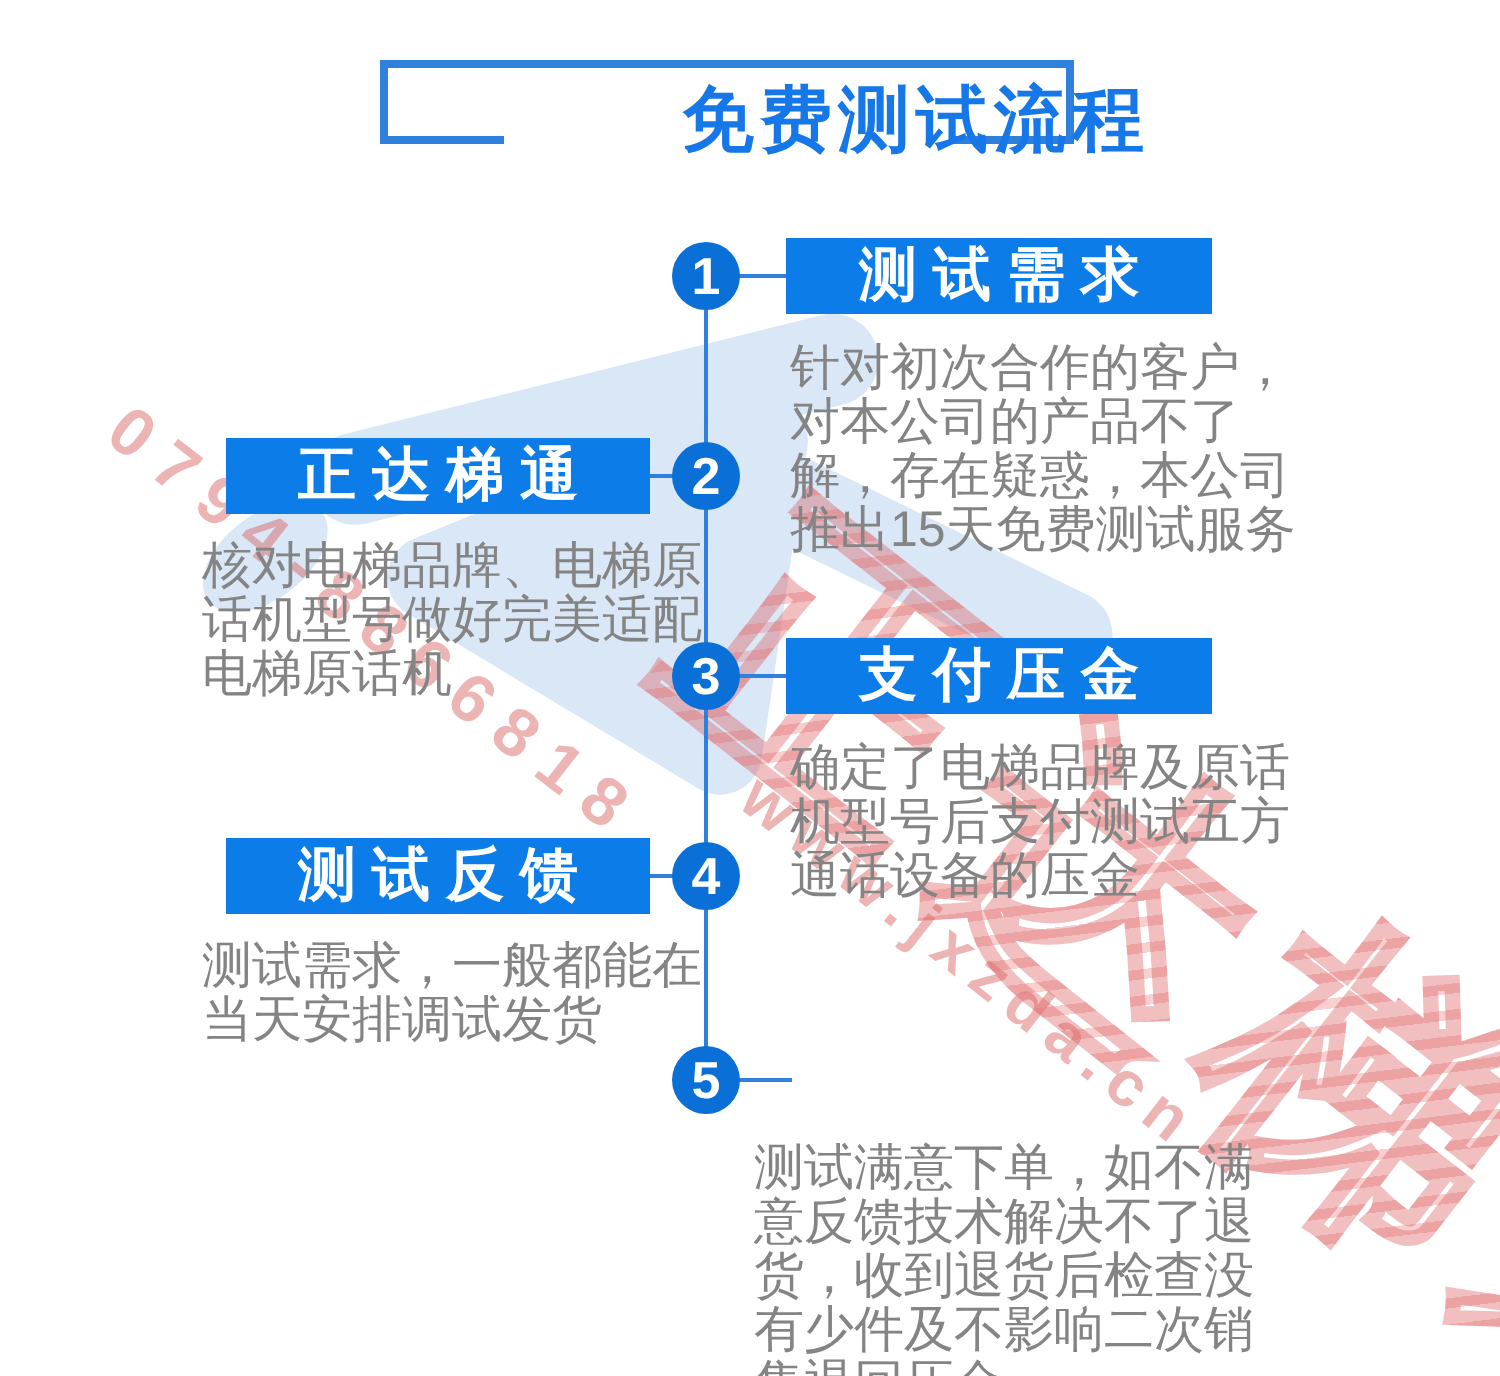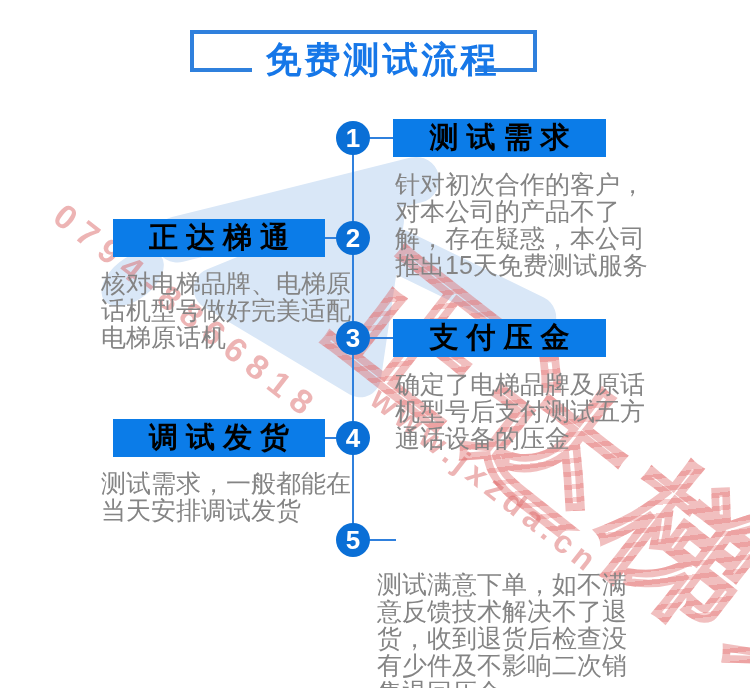--- a/index.html
+++ b/index.html
@@ -28,41 +28,41 @@
     background:repeating-linear-gradient(135deg, rgba(236,130,130,.38) 0 5px, rgba(236,130,130,0) 5px 13px);
     -webkit-background-clip:text;background-clip:text;}
 
   
   .tf{position:absolute;background:var(--line-blue);z-index:2;}
   #tf-top{left:190px;top:30px;width:347px;height:4px;}
   #tf-lv{left:190px;top:30px;width:4px;height:42px;}
   #tf-rv{left:533px;top:30px;width:4px;height:42px;}
   #tf-lb{left:190px;top:68px;width:62px;height:4px;}
   #tf-rb{left:475px;top:68px;width:62px;height:4px;}
-  .title{position:absolute;left:190px;top:36px;width:385px;text-align:center;z-index:3;
+  .title{position:absolute;left:190px;top:36px;width:385px;text-align:right;z-index:3;
     font-size:36px;font-weight:bold;letter-spacing:3px;color:var(--title-blue);}
 
   
   .vline{position:absolute;left:352px;top:138px;width:2px;height:403px;background:var(--line-blue);z-index:2;}
   .hstub{position:absolute;height:2px;background:var(--line-blue);z-index:2;}
   #s1{left:368px;top:137px;width:28px;}
   #s2{left:315px;top:237px;width:24px;}
   #s3{left:368px;top:337px;width:28px;}
   #s4{left:315px;top:437px;width:24px;}
   #s5{left:368px;top:539px;width:28px;}
 
   .circle{position:absolute;width:34px;height:34px;border-radius:50%;background:var(--circle-blue);
     color:#fff;font-weight:bold;font-size:26px;display:flex;align-items:center;justify-content:center;z-index:4;}
   #c1{left:336px;top:121px;}
   #c2{left:336px;top:221px;}
   #c3{left:336px;top:321px;}
   #c4{left:336px;top:421px;}
   #c5{left:336px;top:523px;}
 
-  .box{position:absolute;height:38px;background:var(--box-blue);color:#000000;font-weight:bold;
+  .box{position:absolute;height:38px;background:var(--box-blue);color:#ffffff;font-weight:bold;
     font-size:29px;letter-spacing:8px;display:flex;align-items:center;justify-content:center;z-index:3;
     padding-left:8px;}
   #b1{left:393px;top:119px;width:205px;}
   #b2{left:113px;top:219px;width:204px;}
   #b3{left:393px;top:319px;width:205px;}
   #b4{left:113px;top:419px;width:204px;}
   #b5{left:393px;top:521px;width:205px;}
 
   .desc{position:absolute;width:260px;font-size:25px;line-height:27px;color:var(--desc-gray);z-index:3;}
   #d1{left:395px;top:171px;}
@@ -106,21 +106,21 @@
 
   <div class="circle" id="c1">1</div>
   <div class="circle" id="c2">2</div>
   <div class="circle" id="c3">3</div>
   <div class="circle" id="c4">4</div>
   <div class="circle" id="c5">5</div>
 
   <div class="box" id="b1">测试需求</div>
   <div class="box" id="b2">正达梯通</div>
   <div class="box" id="b3">支付压金</div>
-  <div class="box" id="b4">调试发货</div>
+  <div class="box" id="b4">测试反馈</div>
 
   <div class="desc" id="d1">针对初次合作的客户，对本公司的产品不了解，存在疑惑，本公司推出15天免费测试服务</div>
   <div class="desc" id="d3">确定了电梯品牌及原话机型号后支付测试五方通话设备的压金</div>
   <div class="desc" id="d2">核对电梯品牌、电梯原话机型号做好完美适配电梯原话机</div>
   <div class="desc" id="d4">测试需求，一般都能在当天安排调试发货</div>
   <div class="desc" id="d5">测试满意下单，如不满意反馈技术解决不了退货，收到退货后检查没有少件及不影响二次销售退回压金</div>
 
 </div>
 
 </body></html>

